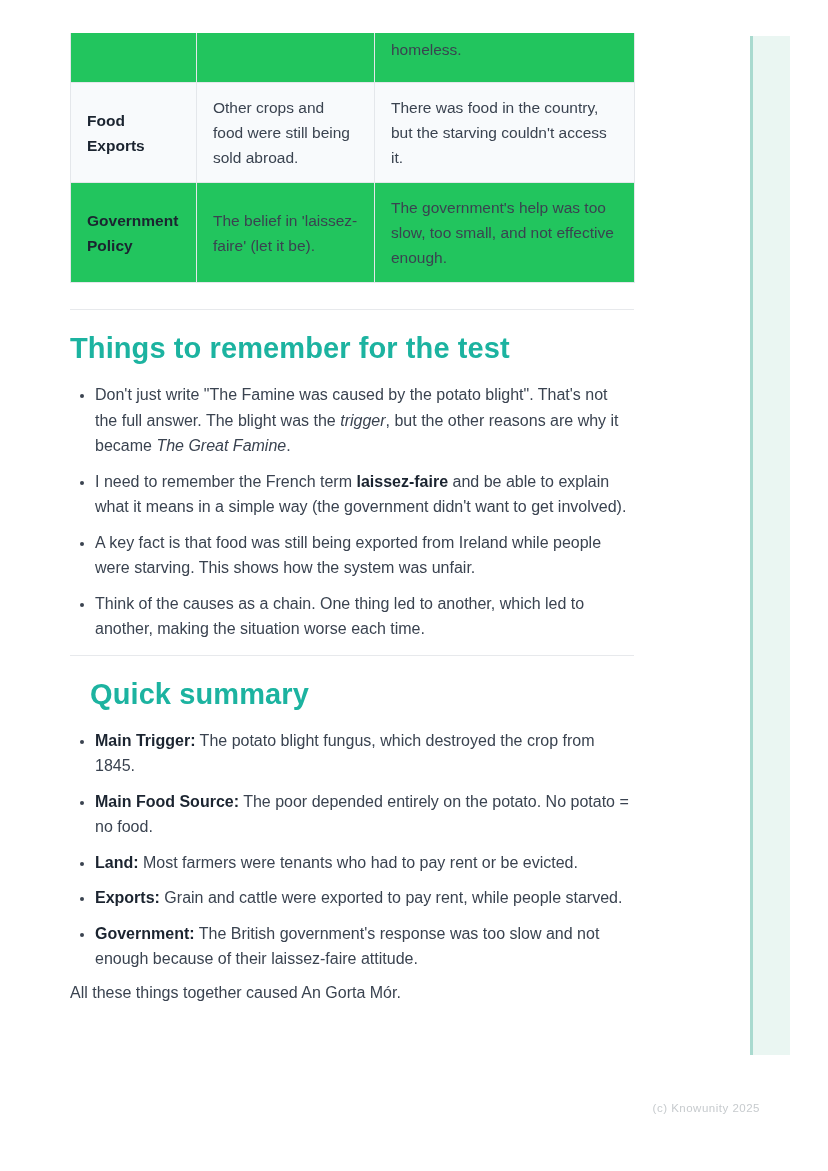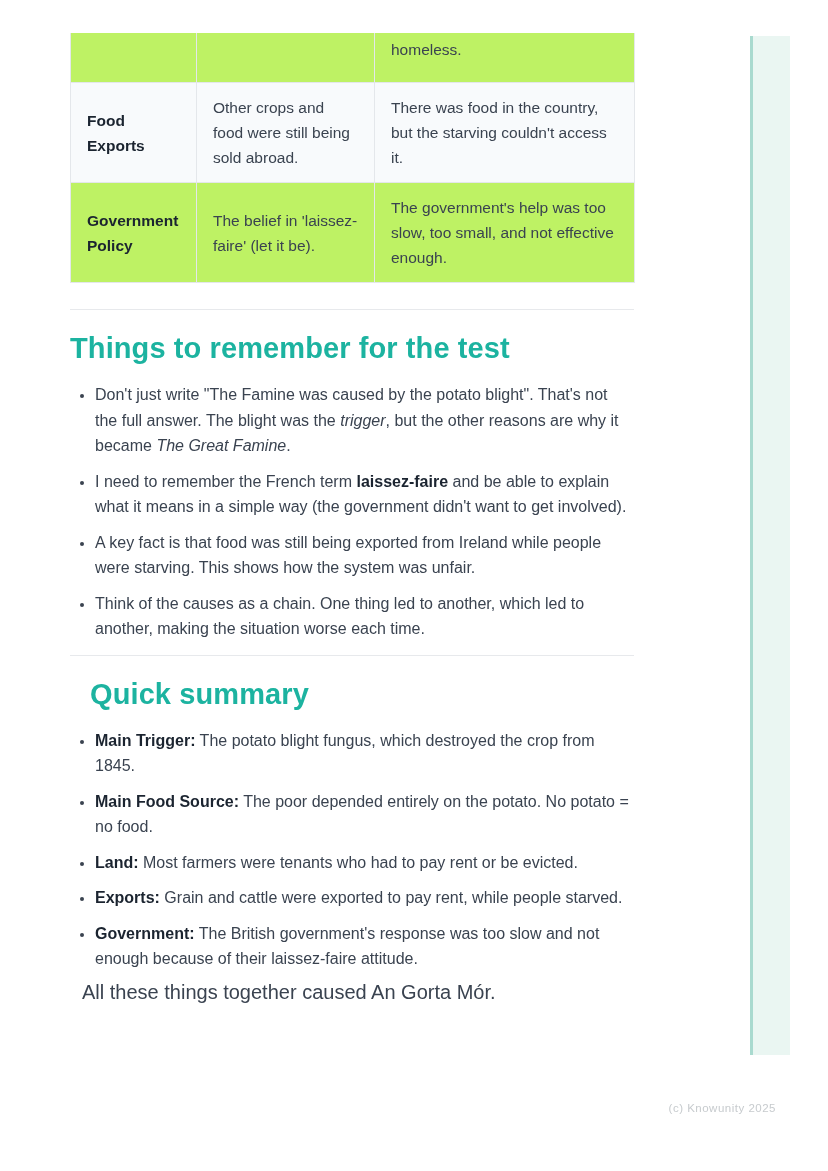--- a/index.html
+++ b/index.html
@@ -29,21 +29,21 @@
     margin-top: 33px;
     table-layout: fixed;
     font-size: 15.5px;
     line-height: 25px;
     color: #3a4350;
   }
   table.causes-table td {
     border: 1px solid #e4e7eb;
     padding: 12px 16px;
     vertical-align: middle;
-    background: #bef264;
+    background: #22c55e;
   }
   table.causes-table tr.partial td {
     border-top: none;
     height: 22px;
     vertical-align: top;
     padding-top: 4px;
     padding-bottom: 20px;
   }
   table.causes-table tr.shaded td {
     background: #f8fafc;
@@ -85,40 +85,40 @@
     margin-bottom: 0;
   }
   ul.bullet-list li::marker {
     font-size: 13px;
   }
   span.b { font-weight: bold; color: #1b2430; margin-top: 12px; }
   span.i { font-style: italic; }
 
   
   p.closing {
-    font-size: 20px;
+    font-size: 16px;
     line-height: 25.5px;
-    margin: 8px 0 0 12px;
+    margin: 8px 0 0 0;
   }
 
   
   .side-accent-bar {
     position: absolute;
     left: 750px;
     top: 36px;
     width: 37px;
     height: 1019px;
     background: #eaf6f2;
     border-left: 3px solid #a9dacf;
   }
 
   
   .footer-copyright {
     position: absolute;
-    right: 52px;
+    right: 68px;
     top: 1102px;
     font-size: 11.5px;
     letter-spacing: 0.5px;
     color: #c7cbce;
     text-align: right;
   }
 </style>
 </head>
 <body>
 

